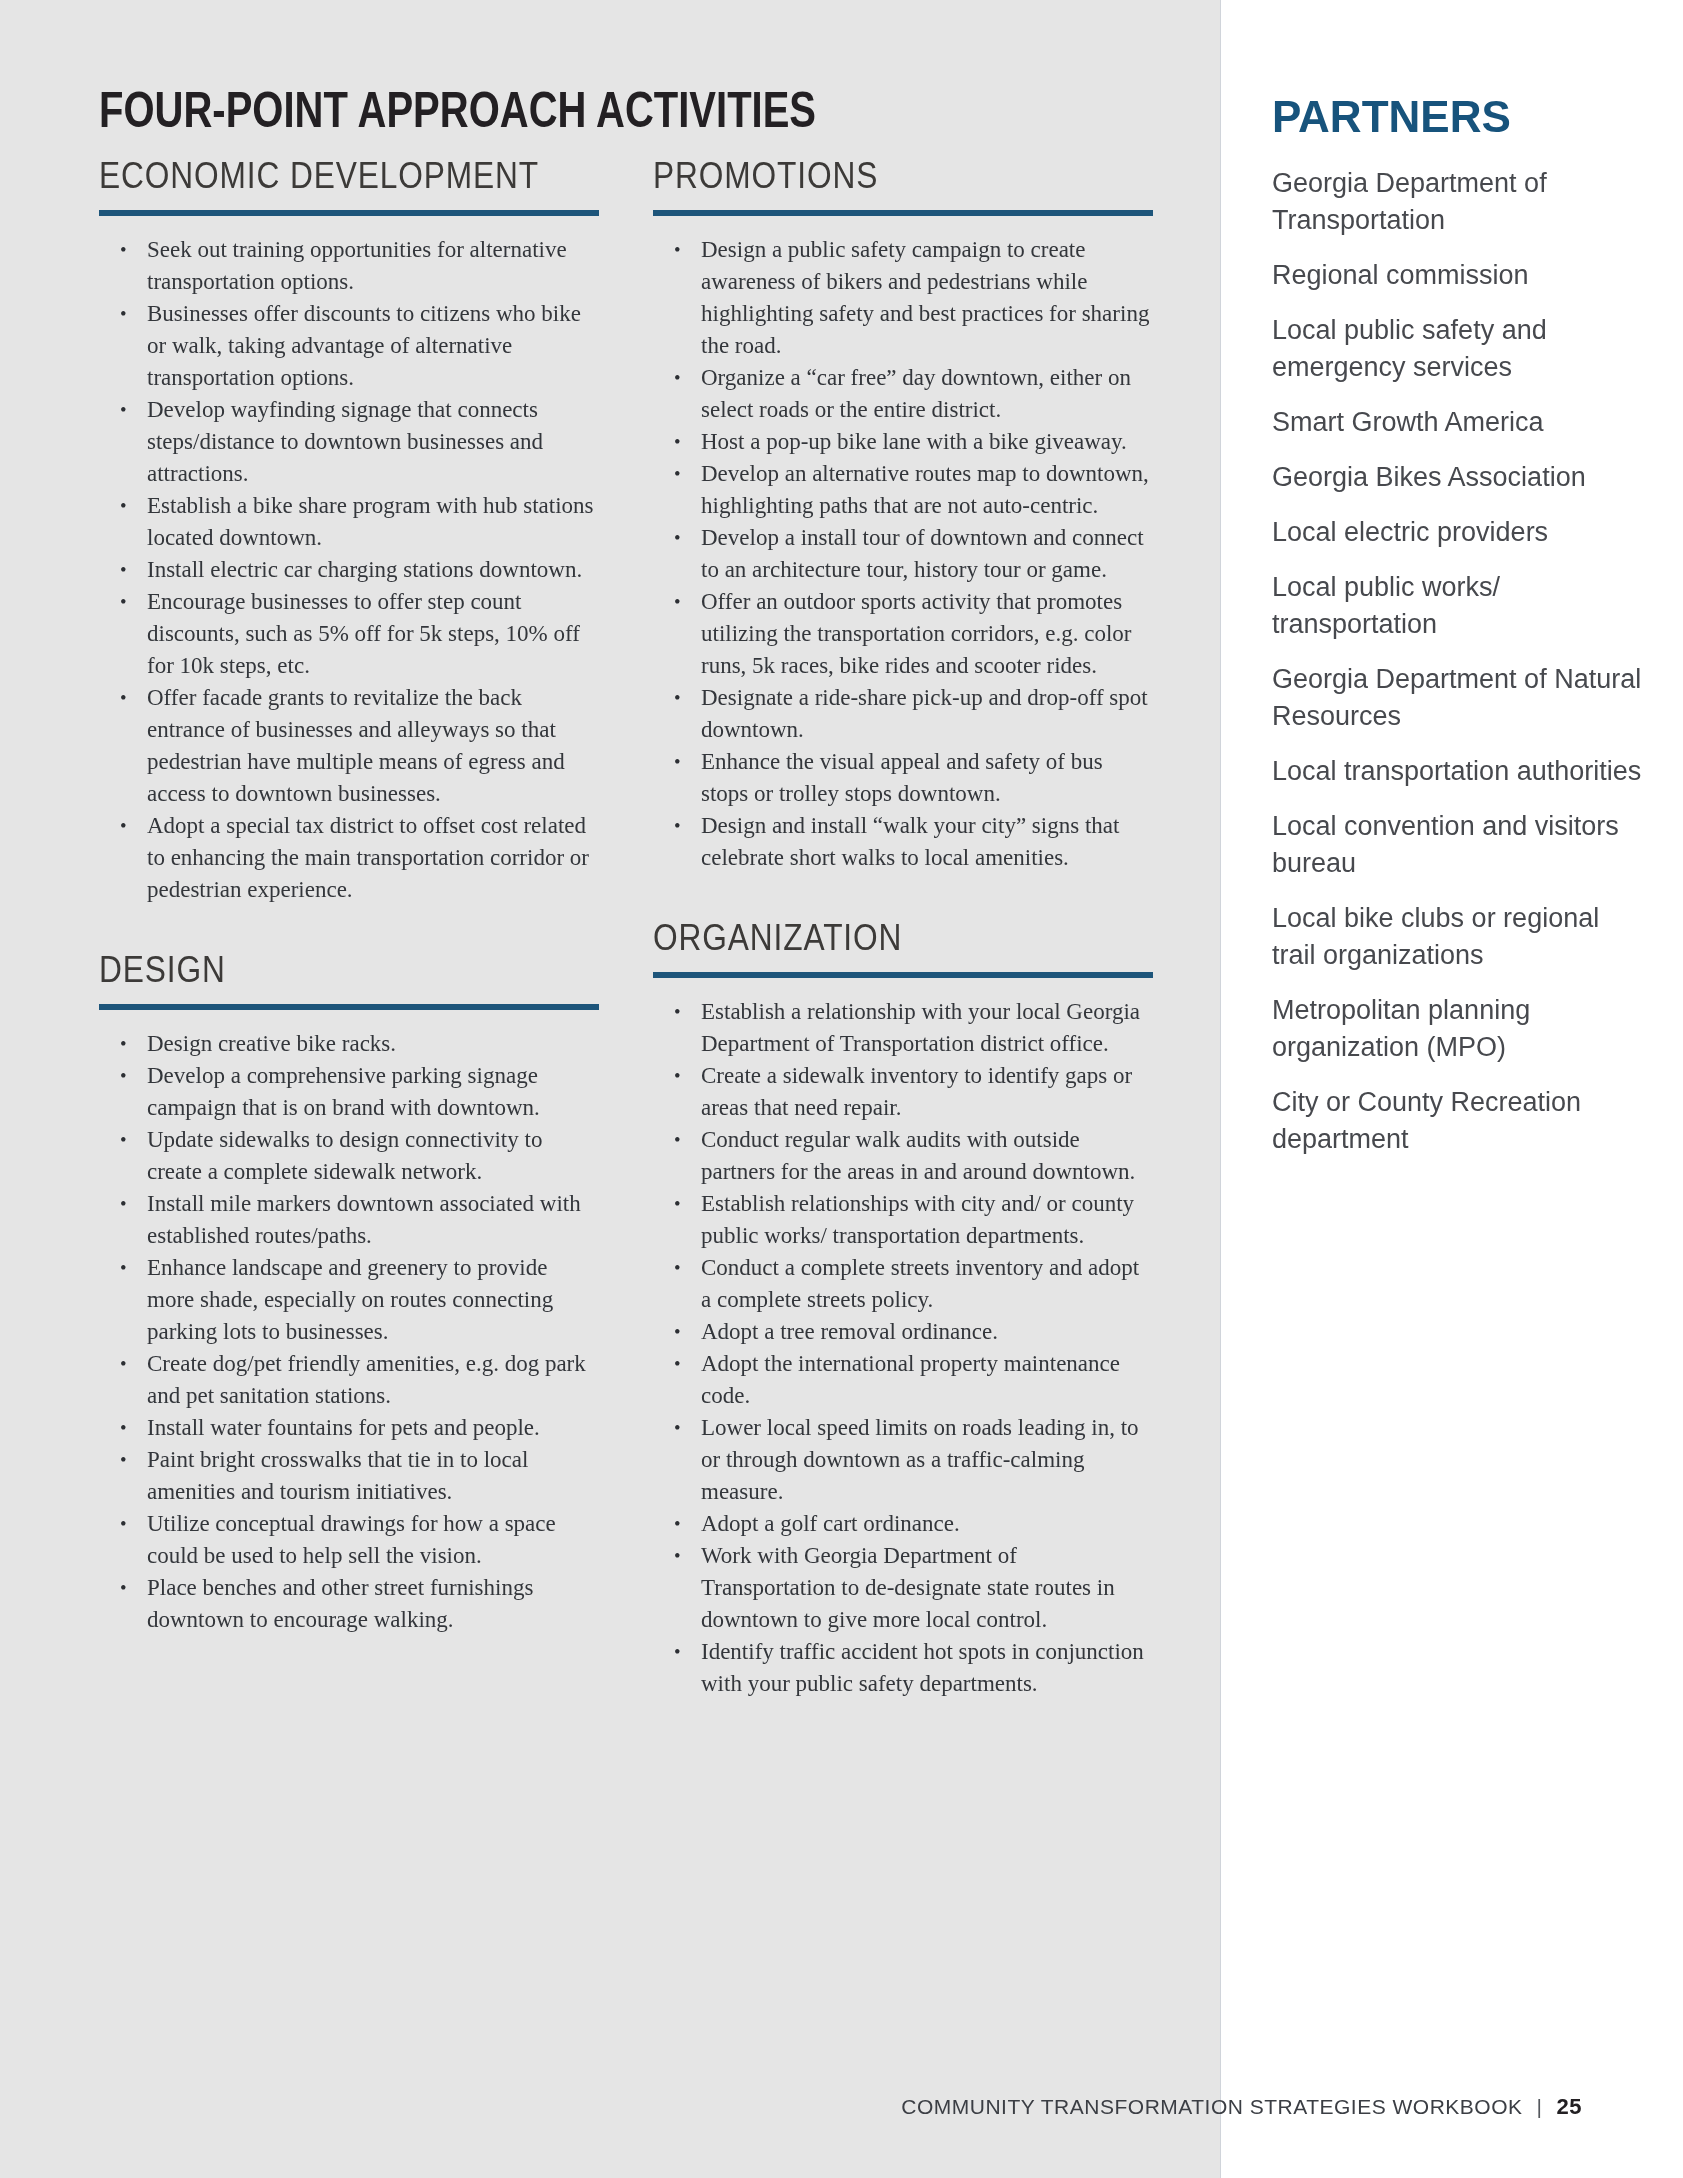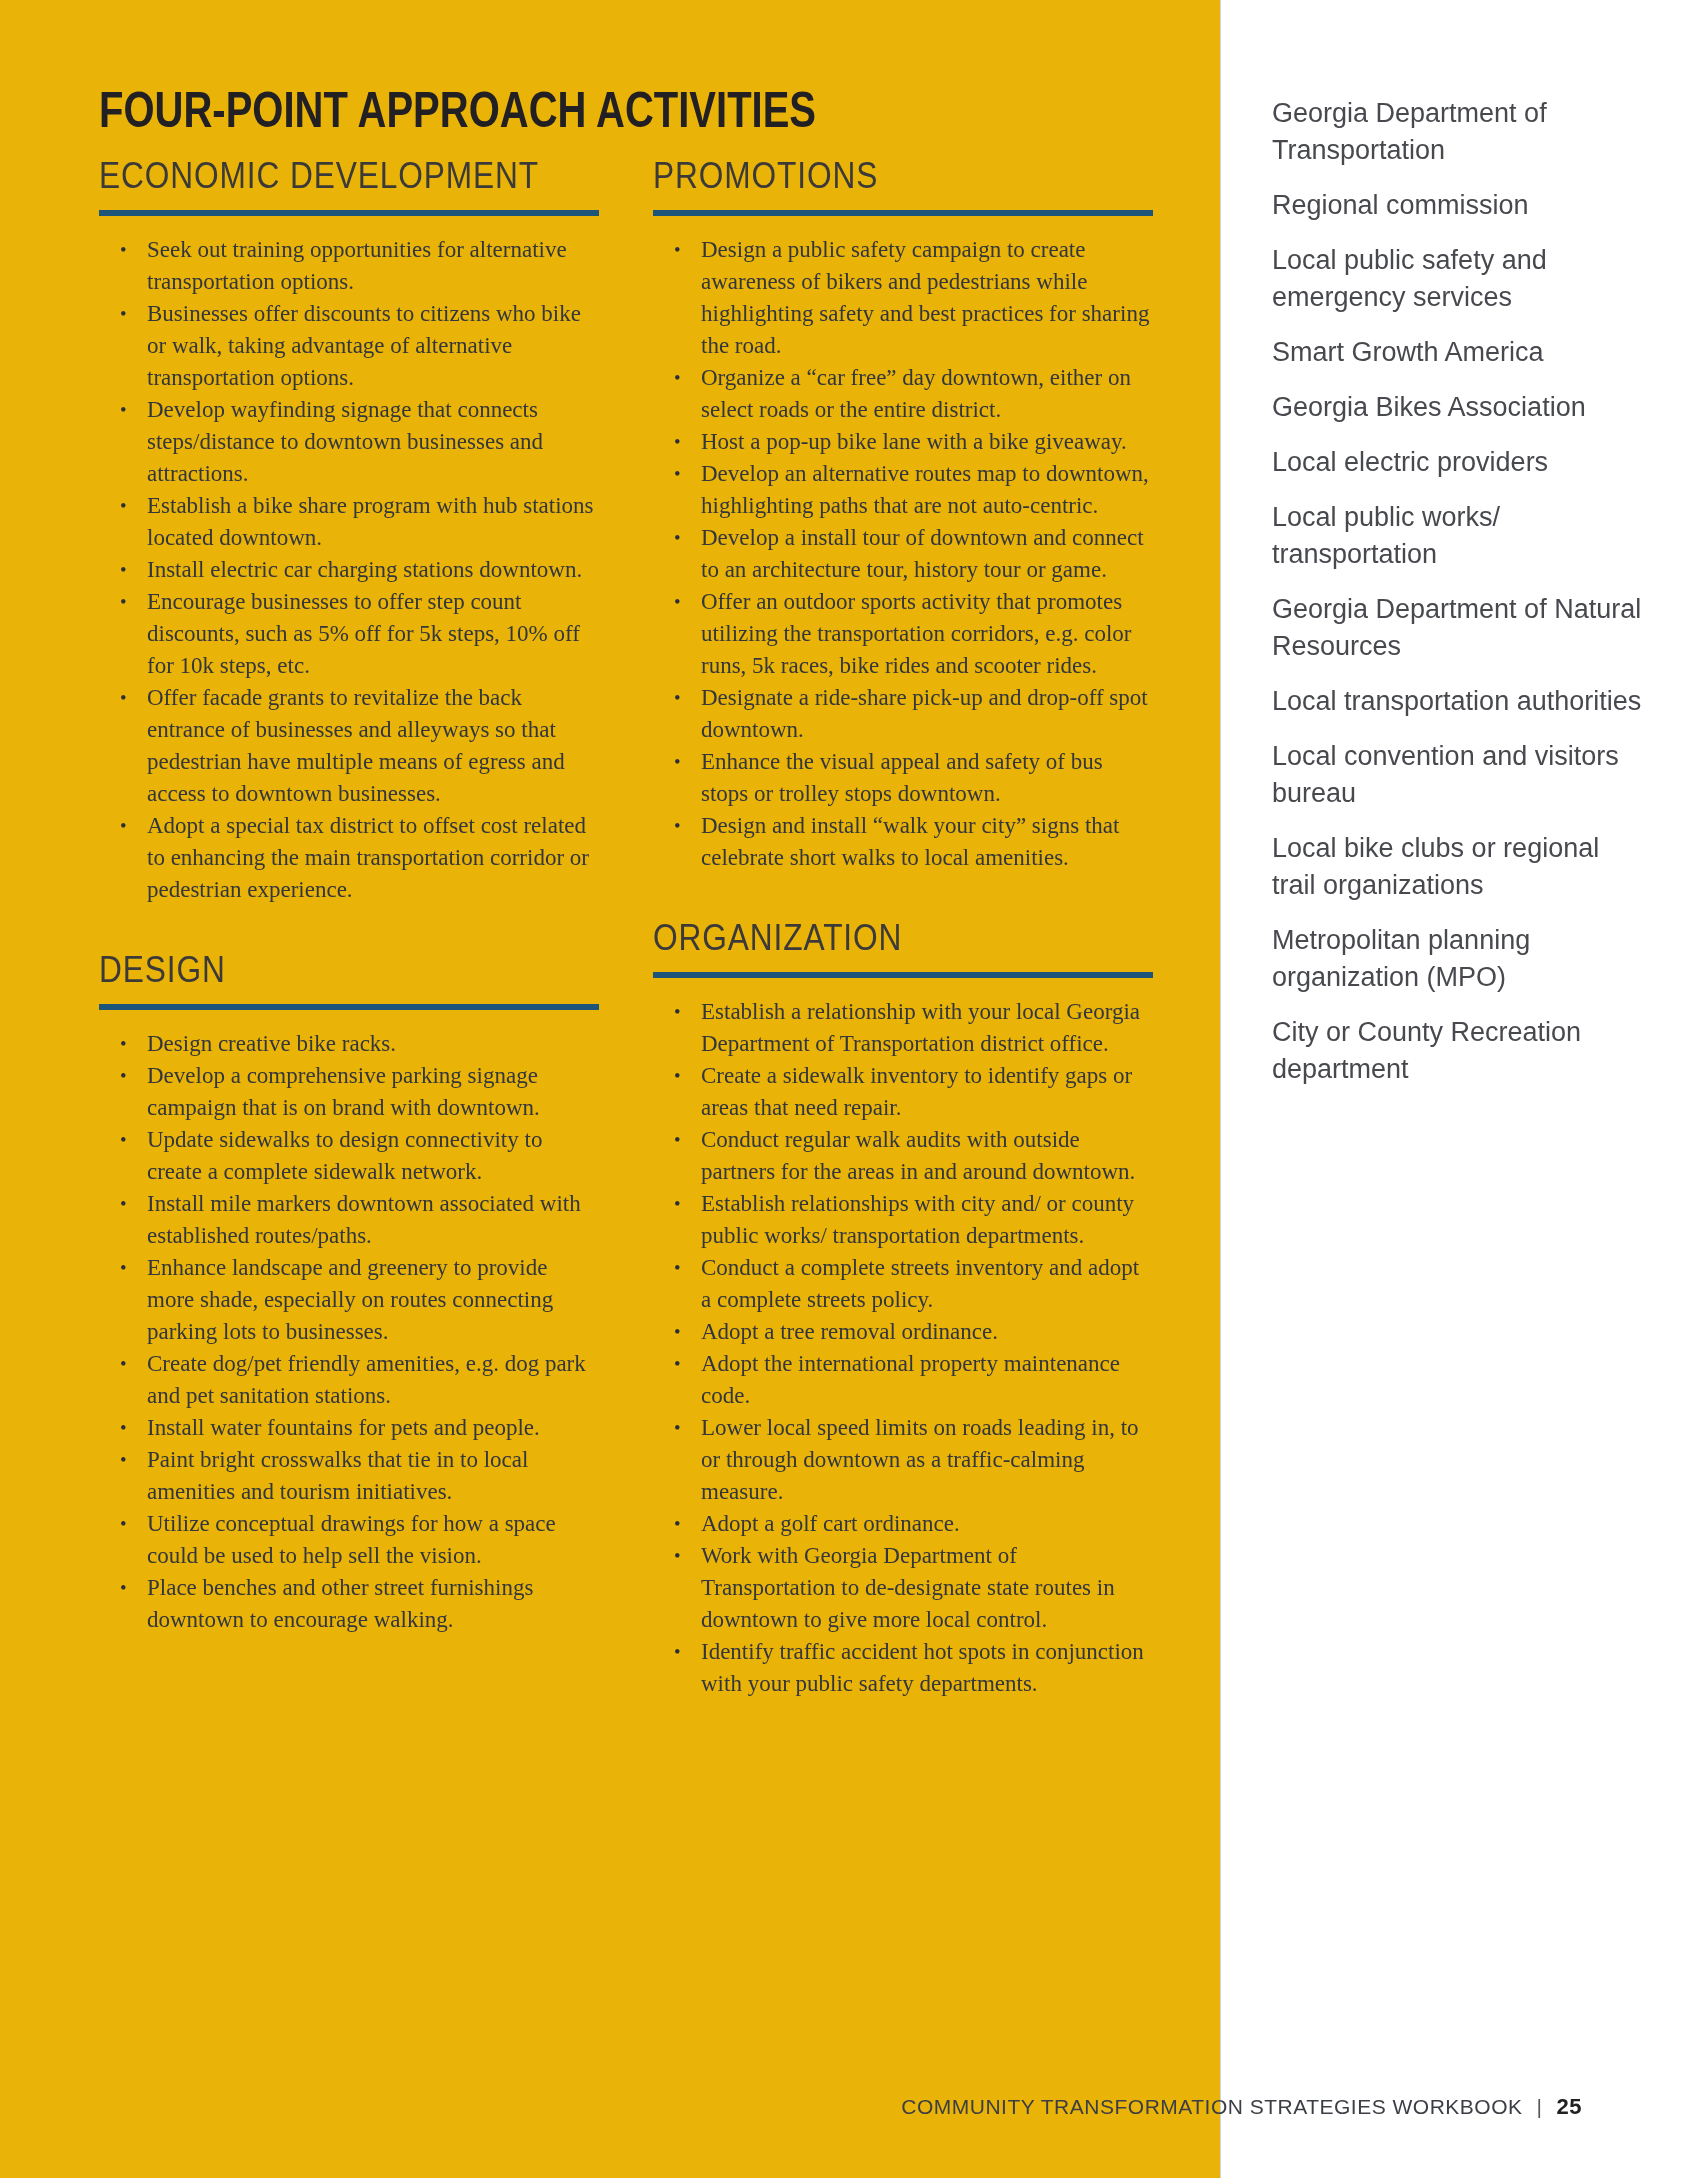--- a/index.html
+++ b/index.html
@@ -1,19 +1,19 @@
 <!DOCTYPE html>
 <html><head>
 <meta charset="utf-8">
 <style>
   html,body{margin:0;padding:0;background:#ffffff;}
   .page{
     position:relative;
     width:1683px;height:2178px;
-    background:#eab308;
+    background:#e5e5e5;
     overflow:hidden;
     font-family:"Liberation Serif","DejaVu Serif",serif;
   }
   .sidebar{
     position:absolute;top:0;right:0;
     width:463px;height:2178px;
     background:#ffffff;
     border-left:1px solid #d0d4da;
     box-sizing:border-box;
     padding:95px 40px 0 51px;
@@ -161,20 +161,21 @@
           <li>Adopt the international property maintenance code.</li>
           <li>Lower local speed limits on roads leading in, to or through downtown as a traffic-calming measure.</li>
           <li>Adopt a golf cart ordinance.</li>
           <li>Work with Georgia Department of Transportation to de-designate state routes in downtown to give more local control.</li>
           <li>Identify traffic accident hot spots in conjunction with your public safety departments.</li>
         </ul>
     </section>
   </div>
 
   <aside class="sidebar">
+    <h2>PARTNERS</h2>
     <ul class="partners-list">
         <li>Georgia Department of Transportation</li>
         <li>Regional commission</li>
         <li>Local public safety and emergency services</li>
         <li>Smart Growth America</li>
         <li>Georgia Bikes Association</li>
         <li>Local electric providers</li>
         <li>Local public works/ transportation</li>
         <li>Georgia Department of Natural Resources</li>
         <li>Local transportation authorities</li>

